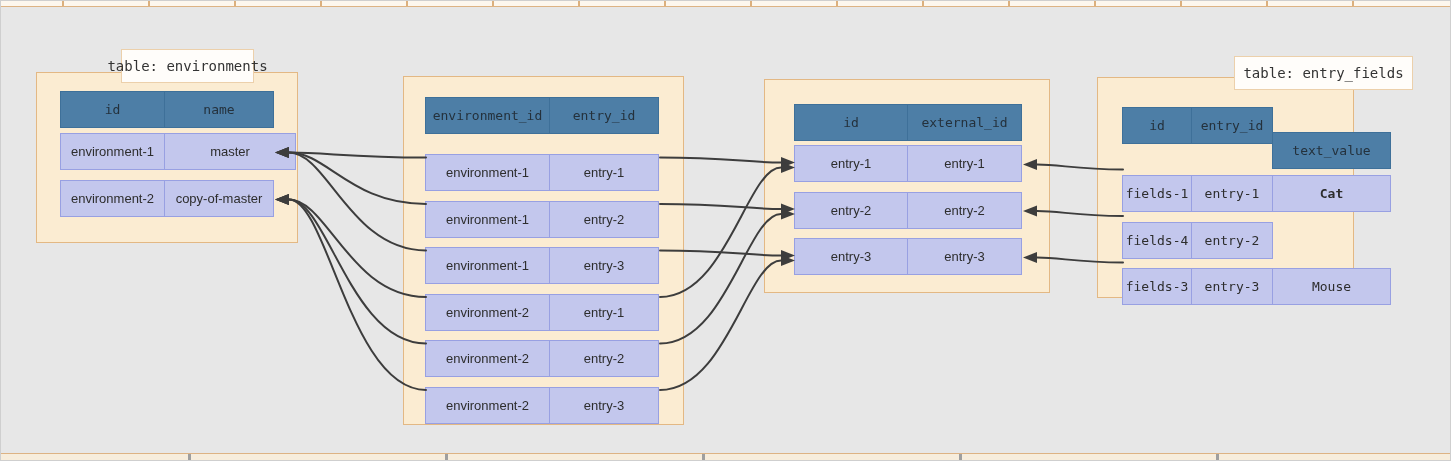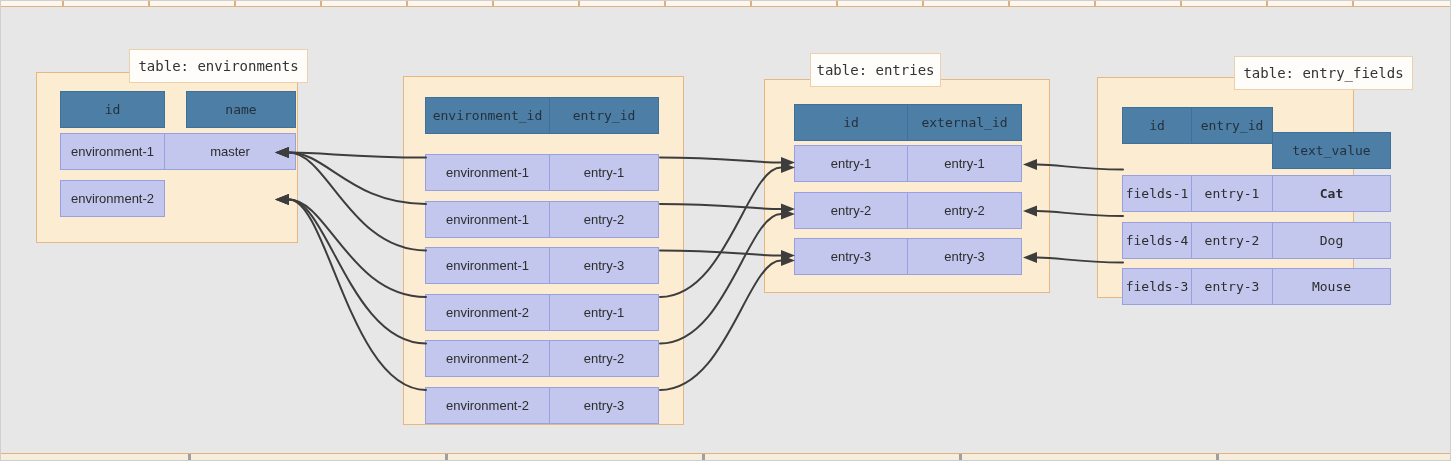--- a/index.html
+++ b/index.html
@@ -28,21 +28,21 @@
     box-sizing:border-box;z-index:2;
   }
   .ptitle{
     position:absolute;height:34px;box-sizing:border-box;
     background:#fffdfa;border:1px solid #ecd0ab;
     display:flex;align-items:center;justify-content:center;
     font-family:"DejaVu Sans Mono",monospace;font-size:14px;color:#333;
     white-space:nowrap;z-index:4;
   }
   .tbl{position:absolute;}
-  .row{display:flex;justify-content:space-between;}
+  .row{display:flex;}
   .cell{
     box-sizing:border-box;height:37px;flex:0 0 auto;
     display:flex;align-items:center;justify-content:center;
     font-size:13px;color:#2d2d2d;white-space:nowrap;
   }
   .cell + .cell{margin-left:-1px;}
   .hcell{
     background:#4d7ea6;border:1px solid #3e7099;
     font-family:"DejaVu Sans Mono",monospace;color:#24313c;
   }
@@ -58,34 +58,35 @@
 </style>
 </head>
 <body>
 
 <div id="canvas">
 
   <div class="strip-top"></div>
   <div class="strip-bottom"></div>
 
   <div class="panel" style="left:35px;top:71px;width:262px;height:171px;">
-    <div class="ptitle" style="left:92px;top:-24px;width:179px;">
+    <div class="ptitle" style="left:84px;top:-24px;width:133px;">
       <span>table: environments</span>
     </div>
     <div class="tbl t0" style="left:23px;top:18px;">
         <div class="row hdr">
           <div class="cell hcell" style="width: 105px;">id</div>
           <div class="cell hcell" style="width: 110px;">name</div>
         </div>
         <div class="row drow">
           <div class="cell dcell" style="width: 105px;">environment-1</div>
           <div class="cell dcell" style="width: 132px;">master</div>
         </div>
         <div class="row drow">
           <div class="cell dcell" style="width: 105px;">environment-2</div>
+          <div class="cell dcell" style="width: 110px;">copy-of-master</div>
         </div>
       </div>
   </div>
 
   <div class="panel" style="left:402px;top:75px;width:281px;height:349px;">
     <div class="tbl t1" style="left:21px;top:20px;">
         <div class="row hdr">
           <div class="cell hcell" style="width: 125px;">environment_id</div>
           <div class="cell hcell" style="width: 110px;">entry_id</div>
         </div>
@@ -110,23 +111,20 @@
           <div class="cell dcell" style="width: 110px;">entry-2</div>
         </div>
         <div class="row drow">
           <div class="cell dcell" style="width: 125px;">environment-2</div>
           <div class="cell dcell" style="width: 110px;">entry-3</div>
         </div>
       </div>
   </div>
 
   <div class="panel" style="left:763px;top:78px;width:286px;height:214px;">
-    <div class="ptitle" style="left:45px;top:-27px;width:131px;">
-      <span>table: entries</span>
-    </div>
     <div class="tbl t2" style="left:29px;top:24px;">
         <div class="row hdr">
           <div class="cell hcell" style="width: 114px;">id</div>
           <div class="cell hcell" style="width: 115px;">external_id</div>
         </div>
         <div class="row drow">
           <div class="cell dcell" style="width: 114px;">entry-1</div>
           <div class="cell dcell" style="width: 115px;">entry-1</div>
         </div>
         <div class="row drow">
@@ -151,21 +149,20 @@
           <div class="cell hcell" style="width: 119px; margin-top: 25px;">text_value</div>
         </div>
         <div class="row drow">
           <div class="cell dcell" style="width: 70px;">fields-1</div>
           <div class="cell dcell" style="width: 82px;">entry-1</div>
           <div class="cell dcell" style="width: 119px; font-weight: bold;">Cat</div>
         </div>
         <div class="row drow">
           <div class="cell dcell" style="width: 70px;">fields-4</div>
           <div class="cell dcell" style="width: 82px;">entry-2</div>
-          <div class="cell dcell" style="width: 119px;">Dog</div>
         </div>
         <div class="row drow">
           <div class="cell dcell" style="width: 70px;">fields-3</div>
           <div class="cell dcell" style="width: 82px;">entry-3</div>
           <div class="cell dcell" style="width: 119px;">Mouse</div>
         </div>
       </div>
   </div>
 
   <svg id="arrows" width="1451" height="461" viewBox="0 0 1451 461">

